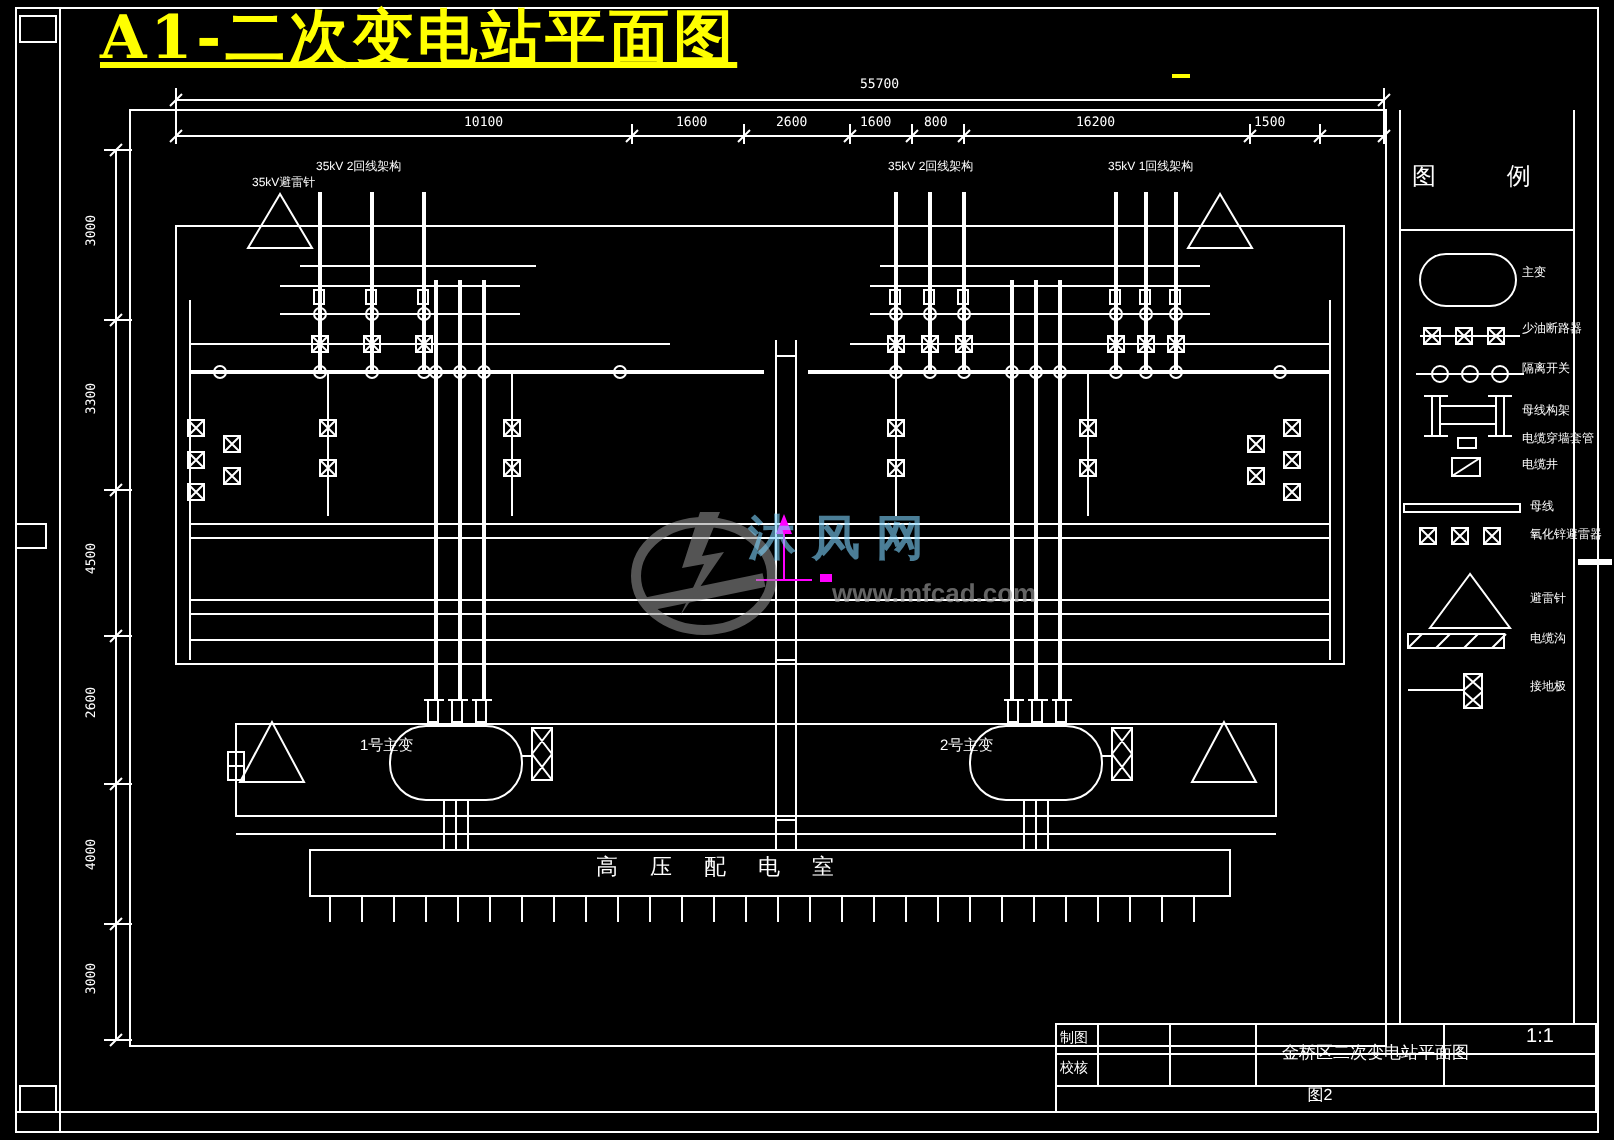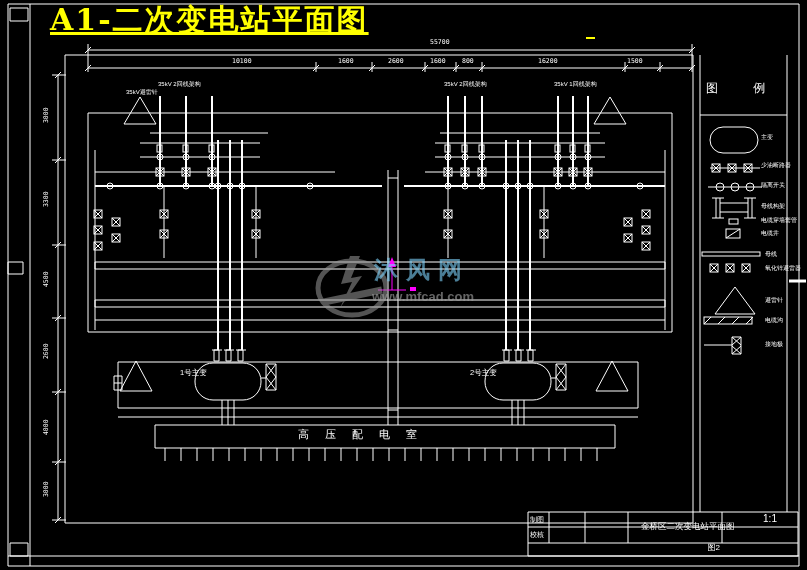--- a/index.html
+++ b/index.html
@@ -13,23 +13,23 @@
   .dimv{font-family:"DejaVu Sans Mono",monospace;font-size:6.5px;
         transform:rotate(-90deg);transform-origin:center;}
   .bay{font-size:6px;}
   .tx{font-size:7.5px;}
   .room{font-size:11px;letter-spacing:16px;text-align:center;width:421px;}
   .lgt{font-size:12px;letter-spacing:16px;}
   .lgl{font-size:6px;}
   .tb1{font-size:7px;}
   .tbt{font-size:8.5px;text-align:center;width:92px;}
   .tbs{font-size:10px;text-align:center;width:96px;}
-  .tbf{font-size:8px;text-align:right;width:120px;}
+  .tbf{font-size:8px;text-align:center;width:120px;}
   .wmname{font-size:24px;font-weight:bold;color:#7dd3fc;letter-spacing:8px;opacity:.6;}
-  .wmurl{font-size:13px;font-weight:bold;color:#9a9a9a;opacity:.65;}
+  .wmurl{font-size:13px;font-weight:bold;color:#9a9a9a;opacity:.65;margin-left:44px;}
 </style>
 </head>
 <body>
 
 <svg class="linework" width="807" height="570" viewBox="0 0 807 570">
   <defs>
     <g id="xb" stroke="#fff" fill="none">
       <rect width="8" height="8"></rect>
         <path d="M0 0 8 8M8 0 0 8"></path>
     </g>

